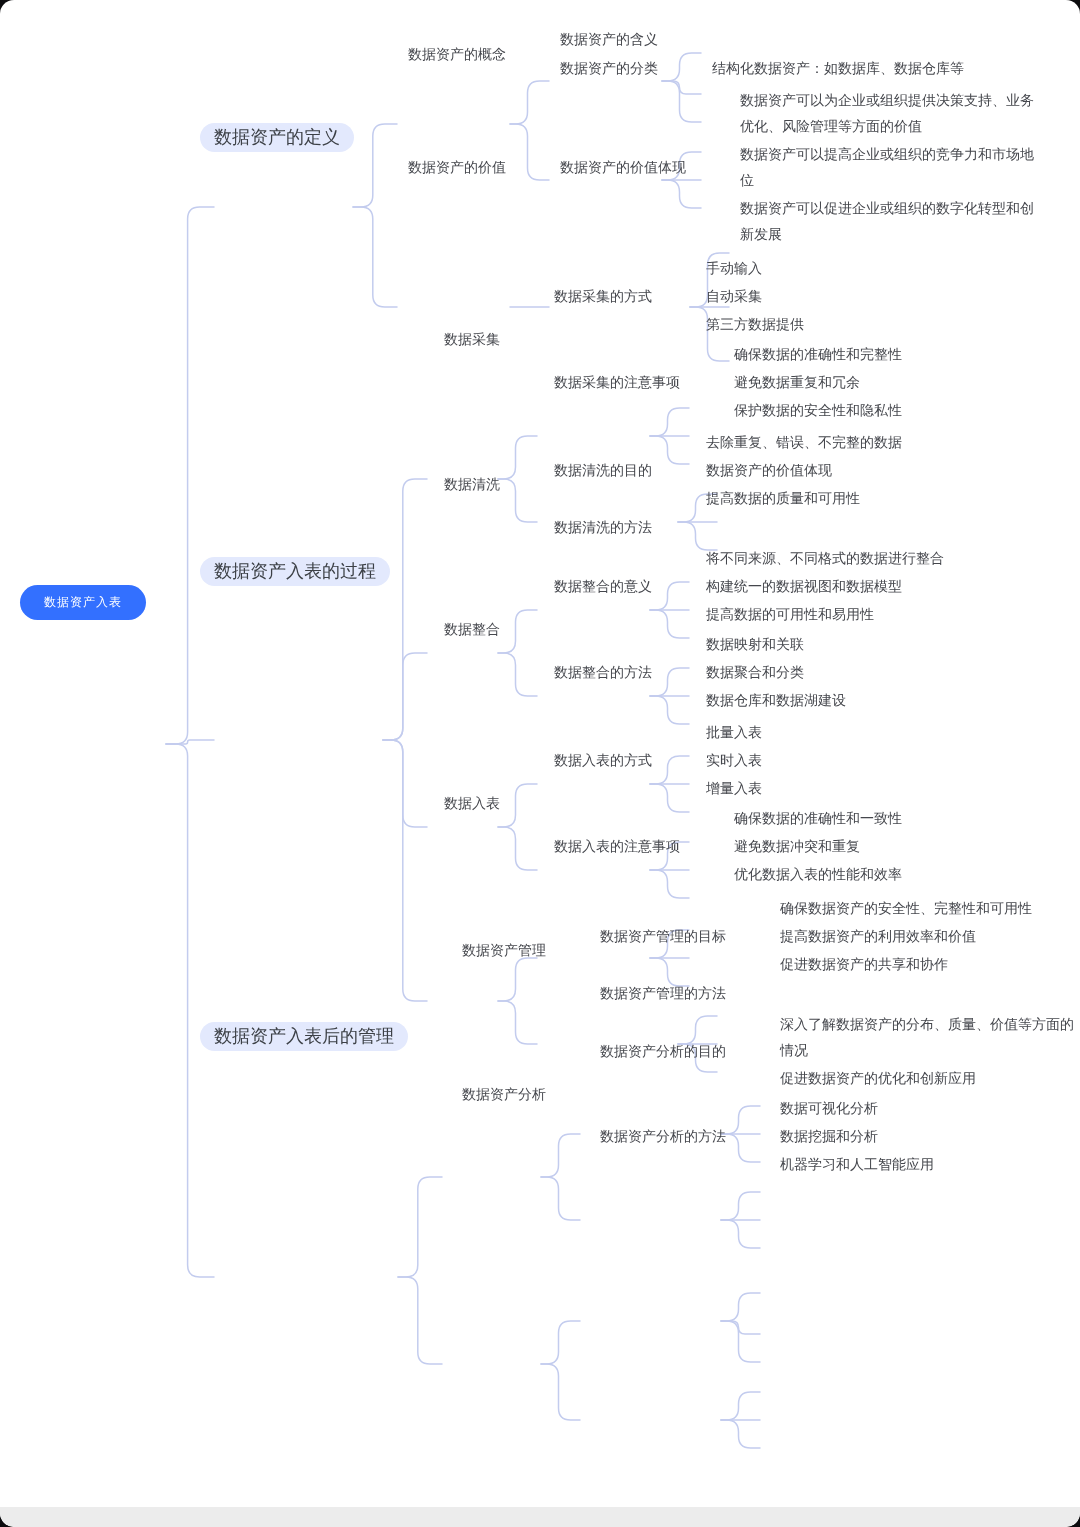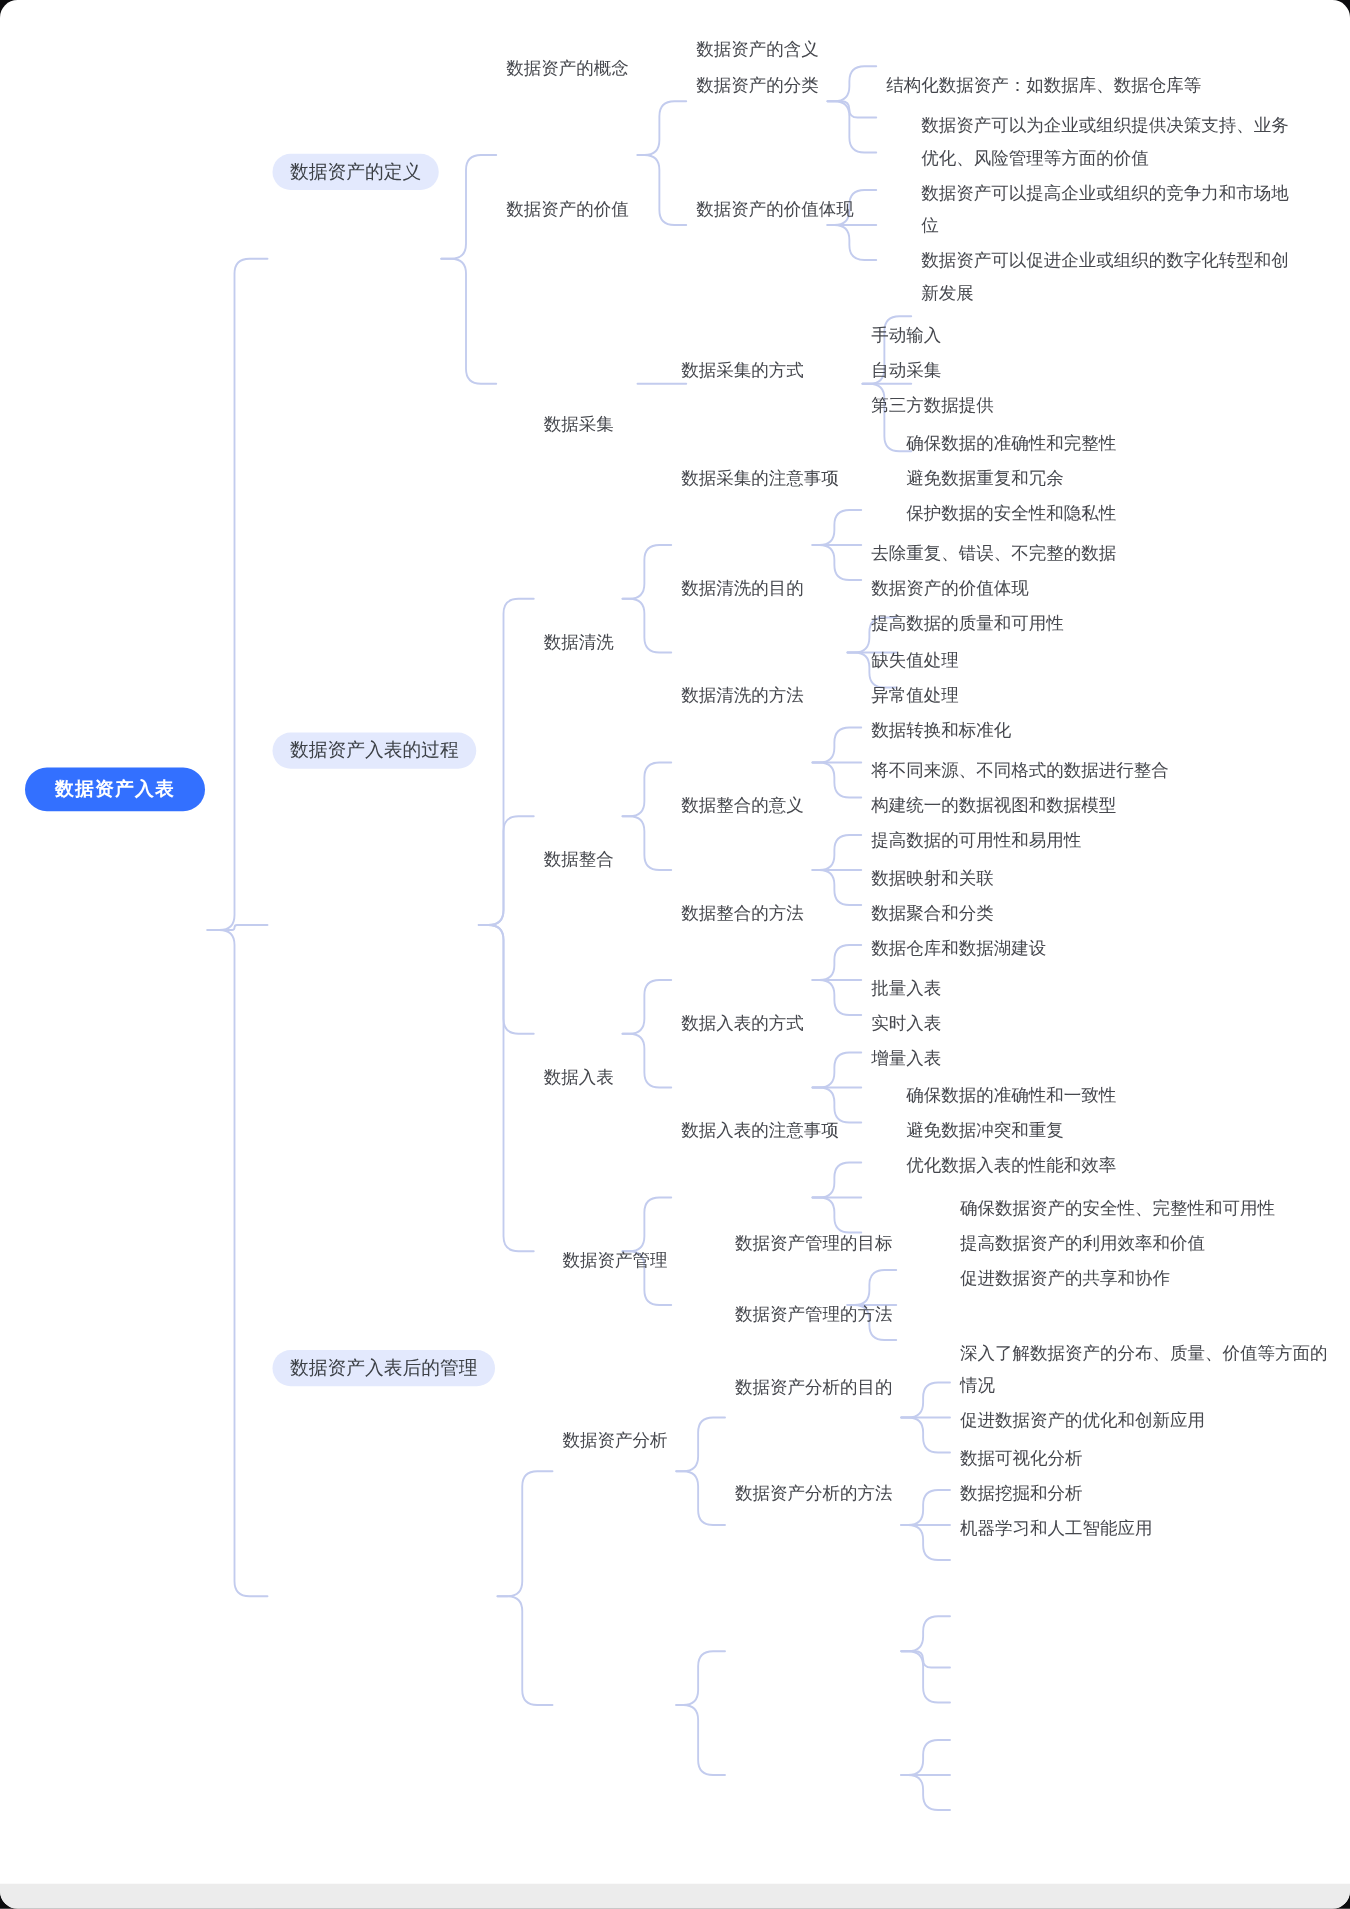--- a/index.html
+++ b/index.html
@@ -33,31 +33,31 @@
   .node {
     color: #45474d;
     font-size: 14px;
     line-height: 26px;
     white-space: nowrap;
     cursor: default;
   }
   .node.d0 {
     background: var(--root-bg, #3370ff);
     color: var(--root-text, #ffffff);
-    font-size: 15px;
-    font-weight: bold;
+    font-size: 12px;
+    font-weight: normal;
     line-height: 21px;
     padding: 7px 24px;
     border-radius: 18px;
     letter-spacing: 1px;
   }
   .node.d1 {
     background: var(--branch-bg, #e3e9fd);
     color: var(--branch-text, #3c4046);
-    font-size: 15px;
+    font-size: 18px;
     line-height: 21px;
     padding: 4px 14px;
     border-radius: 15px;
   }
   .node.d4 { white-space: normal; max-width: 300px; }
 
   #bottom-bar {
     position: absolute; left: 0; bottom: 0;
     width: 100%; height: 20px;
     background: #ececec;
@@ -233,31 +233,20 @@
                       <div class="t">
                         <div class="node d4"><span>数据资产的价值体现</span></div>
                       </div>
                       <div class="t">
                         <div class="node d4"><span>提高数据的质量和可用性</span></div>
                       </div>
                     </div>
                   </div>
                   <div class="t">
                     <div class="node d3"><span>数据清洗的方法</span></div>
-                    <div class="children">
-                      <div class="t">
-                        <div class="node d4"><span>缺失值处理</span></div>
-                      </div>
-                      <div class="t">
-                        <div class="node d4"><span>异常值处理</span></div>
-                      </div>
-                      <div class="t">
-                        <div class="node d4"><span>数据转换和标准化</span></div>
-                      </div>
-                    </div>
                   </div>
                 </div>
               </div>
               <div class="t">
                 <div class="node d2"><span>数据整合</span></div>
                 <div class="children">
                   <div class="t">
                     <div class="node d3"><span>数据整合的意义</span></div>
                     <div class="children">
                       <div class="t">

